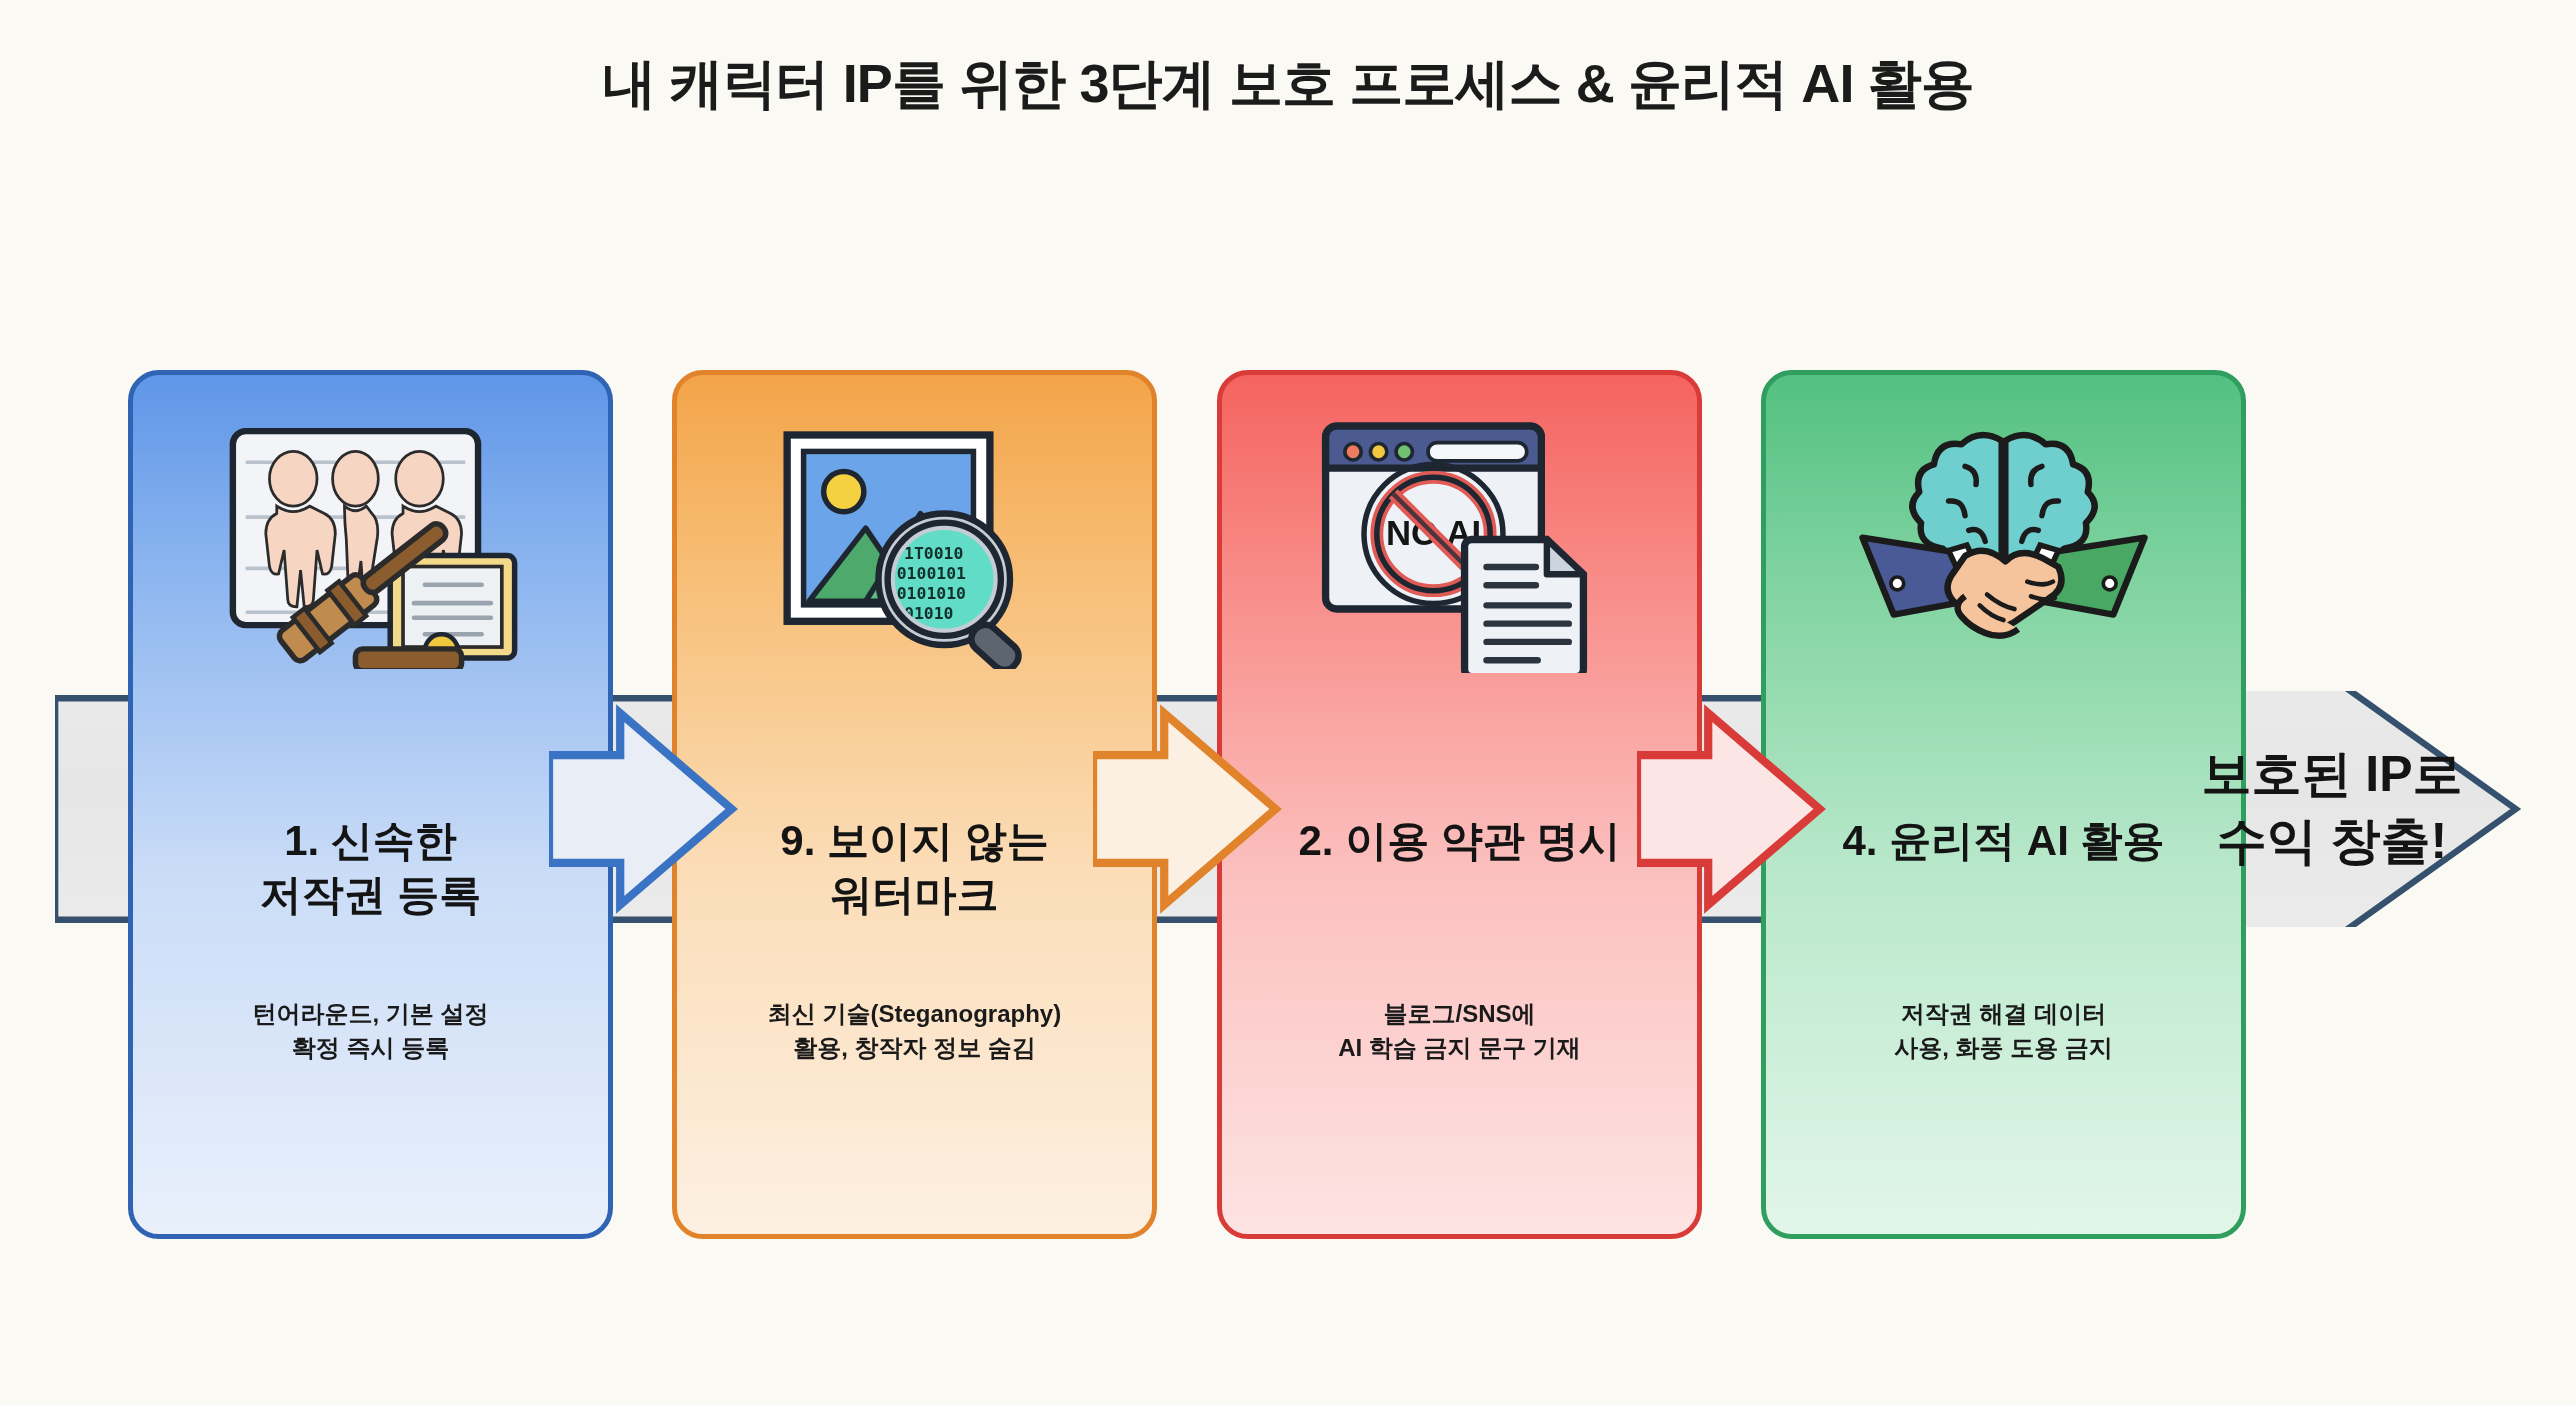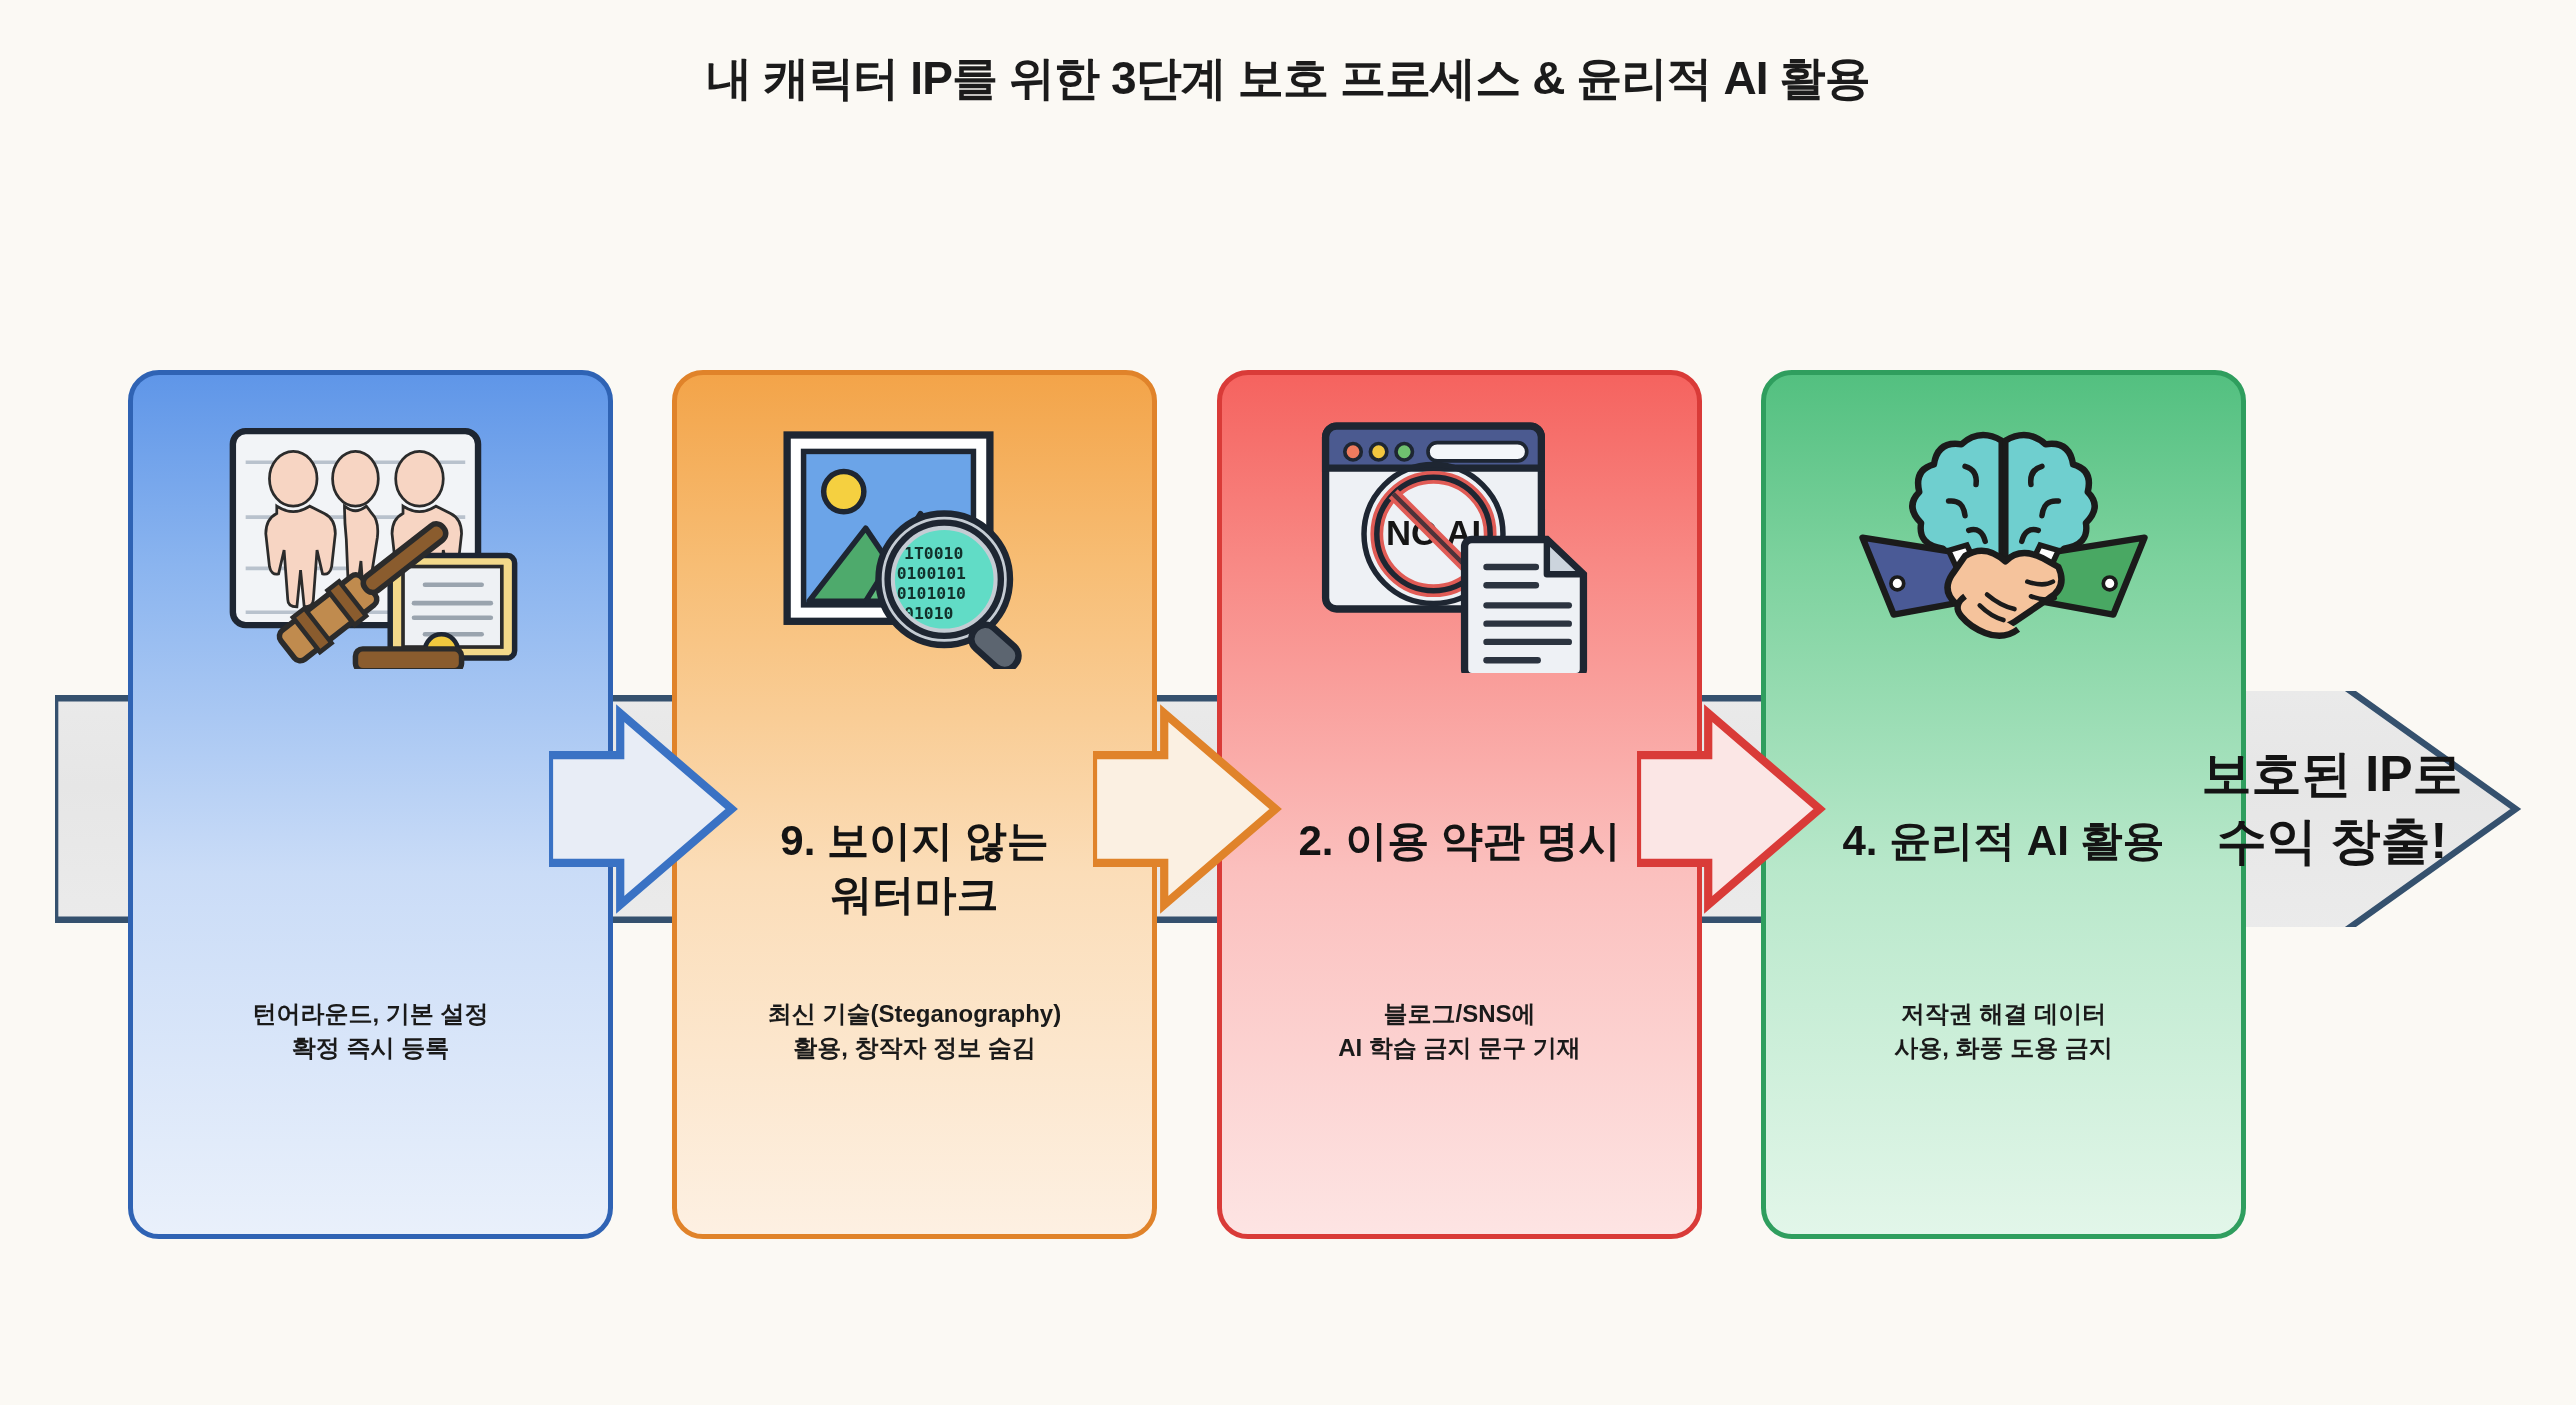--- a/index.html
+++ b/index.html
@@ -14,21 +14,21 @@
     position: relative;
   }
 
   
   #page-title {
     position: absolute;
     top: 48px;
     left: 0;
     width: 2576px;
     text-align: center;
-    font-size: 46px;
+    font-size: 54px;
     font-weight: bold;
     color: #1b1b1b;
     letter-spacing: -0.9px;
     white-space: nowrap;
   }
 
   
   #flow-band {
     position: absolute;
     left: 55px;
@@ -186,20 +186,22 @@
 
         <g transform="rotate(-38 120 210)">
           <rect x="60" y="192" width="112" height="40" rx="8" fill="#c08b4e" stroke="#2b2b2b" stroke-width="6"></rect>
           <rect x="86" y="188" width="16" height="48" fill="#8a5c2e" stroke="#2b2b2b" stroke-width="5"></rect>
           <rect x="134" y="188" width="16" height="48" fill="#8a5c2e" stroke="#2b2b2b" stroke-width="5"></rect>
           <rect x="168" y="202" width="108" height="20" rx="9" fill="#8a5c2e" stroke="#2b2b2b" stroke-width="6"></rect>
         </g>
         <rect x="148" y="248" width="116" height="24" rx="8" fill="#8a5c2e" stroke="#2b2b2b" stroke-width="6"></rect>
       </svg>
     </div>
+    <div class="card-heading">1. 신속한
+저작권 등록</div>
     <div class="card-desc">턴어라운드, 기본 설정
 확정 즉시 등록</div>
   </div>
 
   <div class="card card-2">
     <div class="card-icon">
       <svg width="274" height="247" viewBox="0 0 300 270" xmlns="http://www.w3.org/2000/svg">
 
         <rect x="10" y="14" width="222" height="204" fill="#ffffff" stroke="#1e2632" stroke-width="8"></rect>
         <rect x="28" y="32" width="186" height="168" fill="#6ba4e8" stroke="#1e2632" stroke-width="6"></rect>

